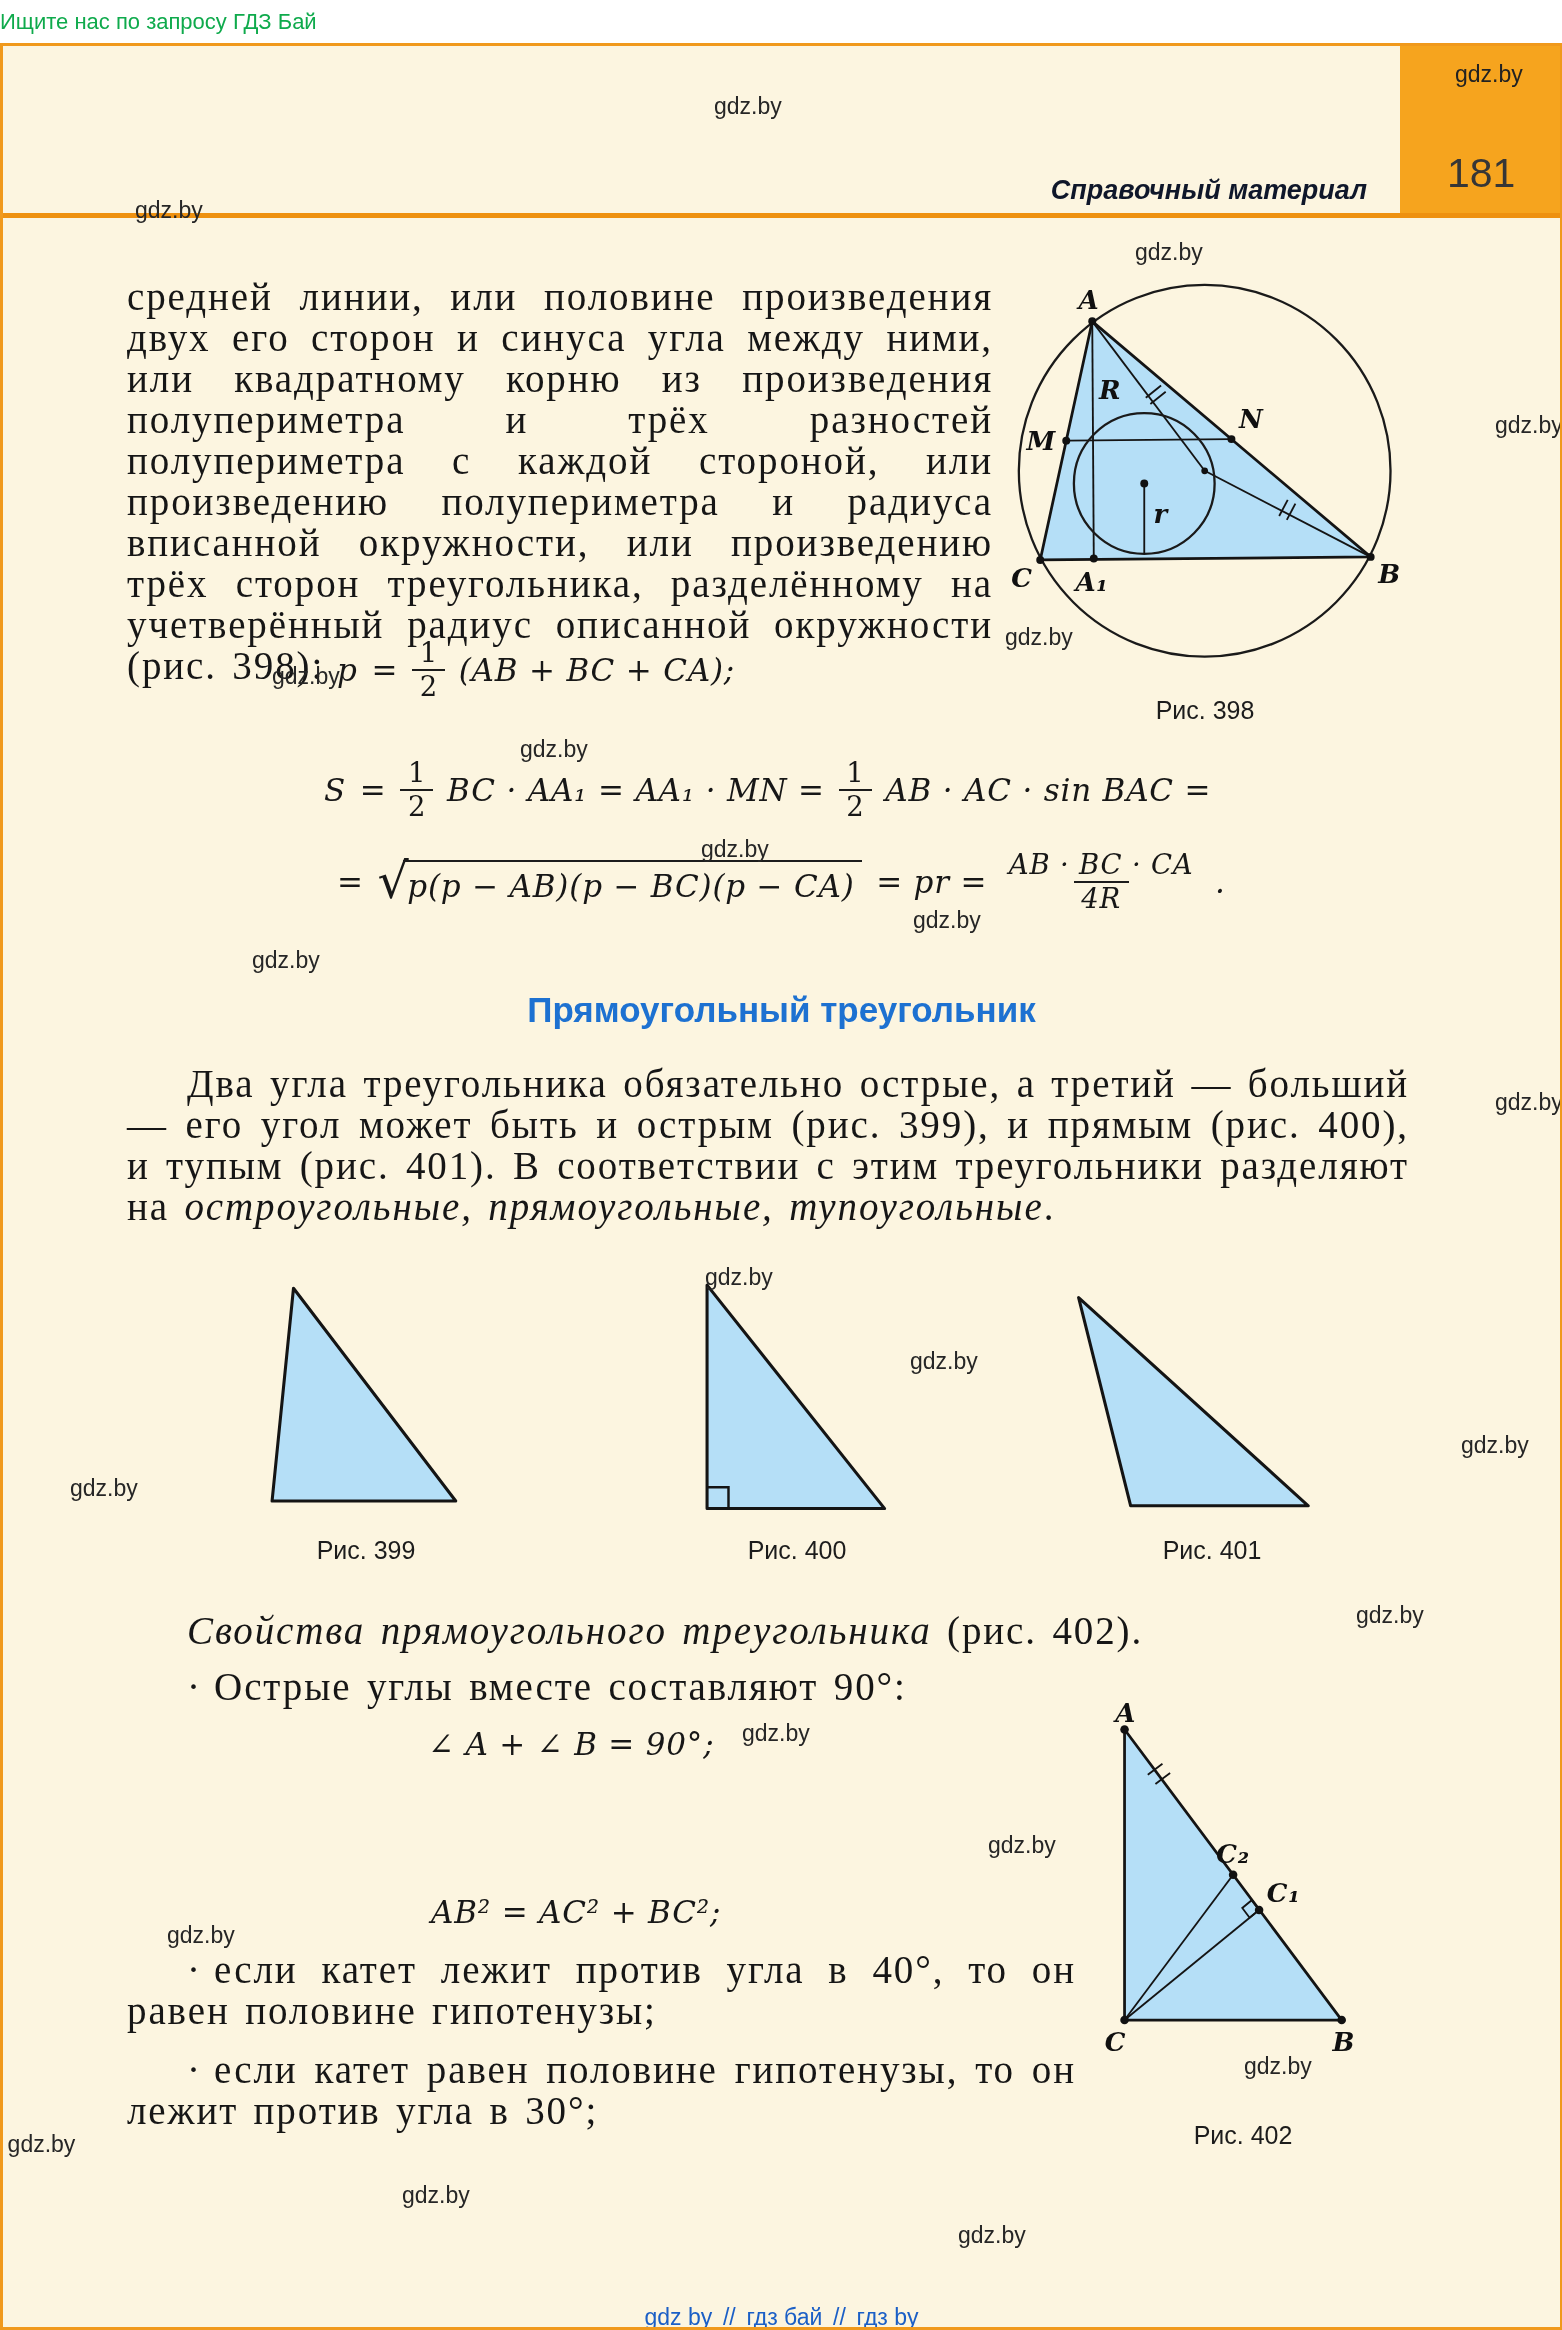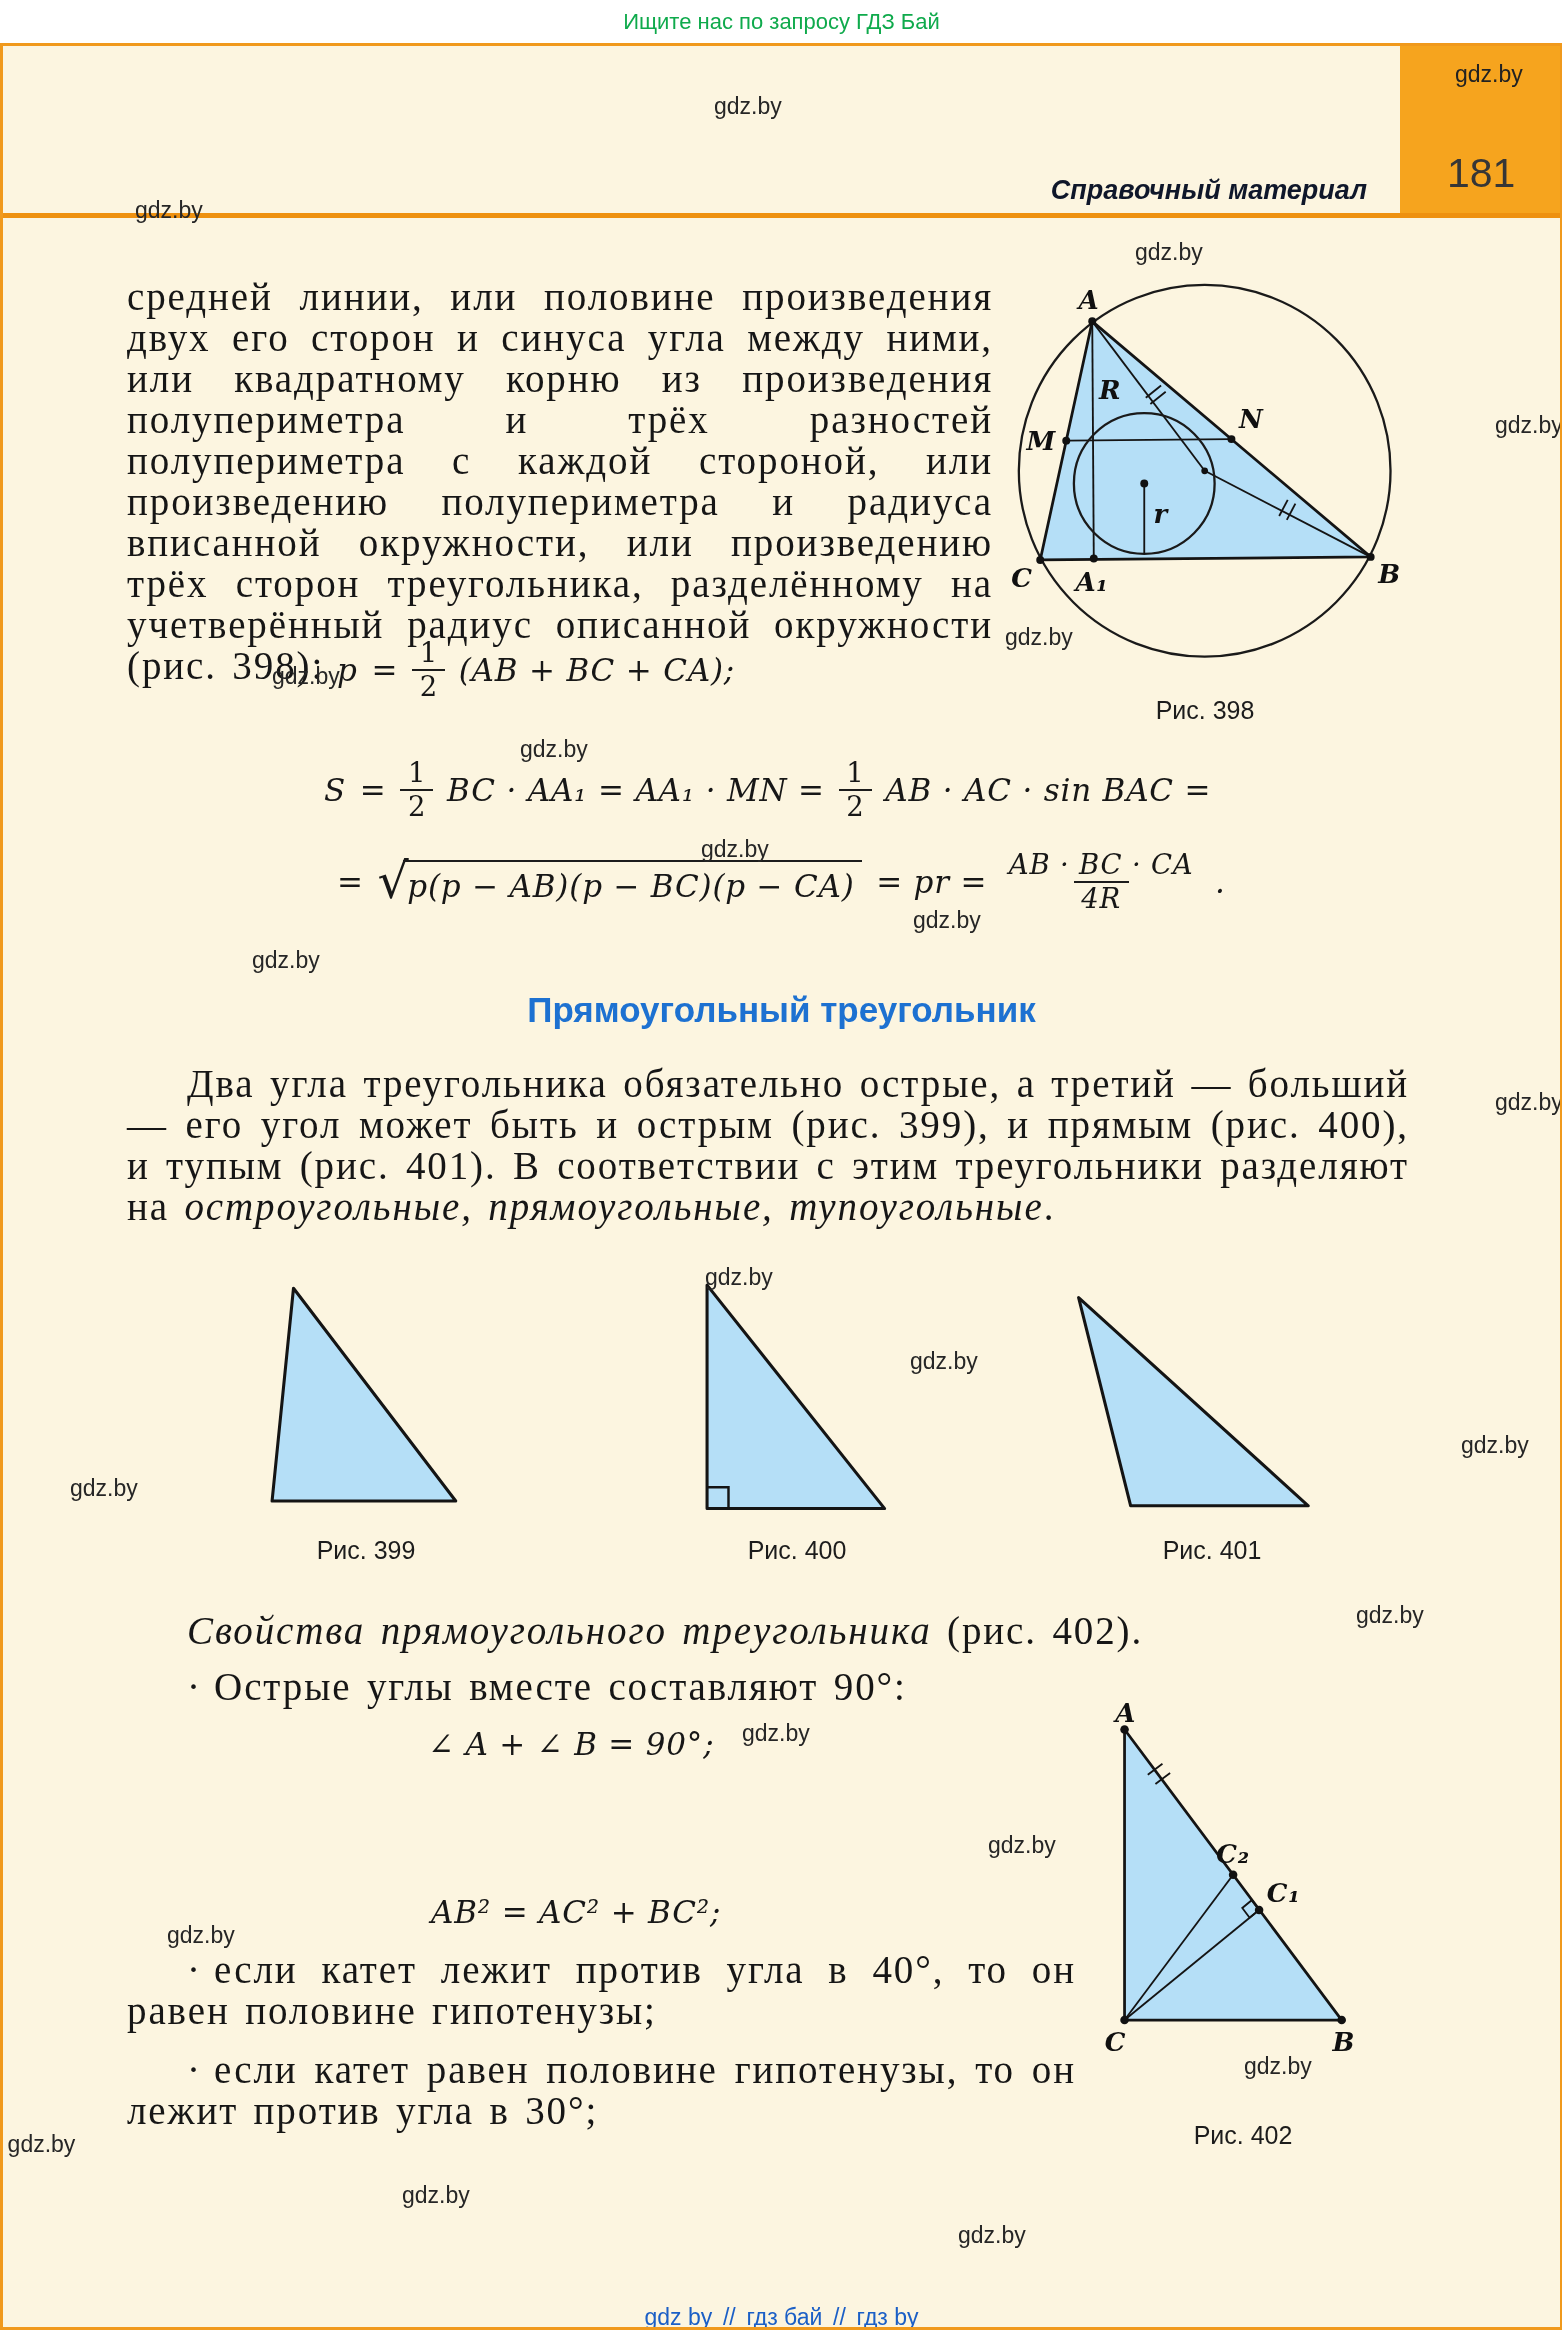--- a/index.html
+++ b/index.html
@@ -1,18 +1,18 @@
 <!DOCTYPE html>
 <html style="font-size:12.2px"><head>
 <meta charset="utf-8">
 <style>
   html,body{margin:0;padding:0}
   body{width:1563px;height:2330px;position:relative;background:#ffffff;font-family:"Liberation Serif",serif}
 
-  .banner{position:absolute;left:0;top:0;width:100%;height:43px;background:#ffffff;display:flex;align-items:center;justify-content:center}
+  .banner{position:absolute;left:0;top:0;width:100%;height:43px;background:#ffffff;display:flex;align-items:center;justify-content:flex-start}
   .banner span{font:22px "Liberation Sans",sans-serif;color:#0faa4c}
 
   .sheet{position:absolute;left:0;top:43px;width:1563px;height:2287px;background:#fcf5e0;border:3.1px solid #f0991c;box-sizing:border-box;overflow:hidden}
 
   .corner{position:absolute;right:0;top:0;width:160px;height:167px;background:#f6a41e}
   .corner .wm-c{position:absolute;left:55px;top:15.3px;font:23px "Liberation Sans",sans-serif;color:#222}
   .corner .pn{position:absolute;left:47px;top:104px;font:41px "Liberation Sans",sans-serif;color:#363636}
 
   .runhead{position:absolute;right:193px;top:129px;font:italic bold 27px "Liberation Sans",sans-serif;color:#0f172a}
   .rule{position:absolute;left:0;top:167px;width:100%;height:4.6px;background:#ee9110}

